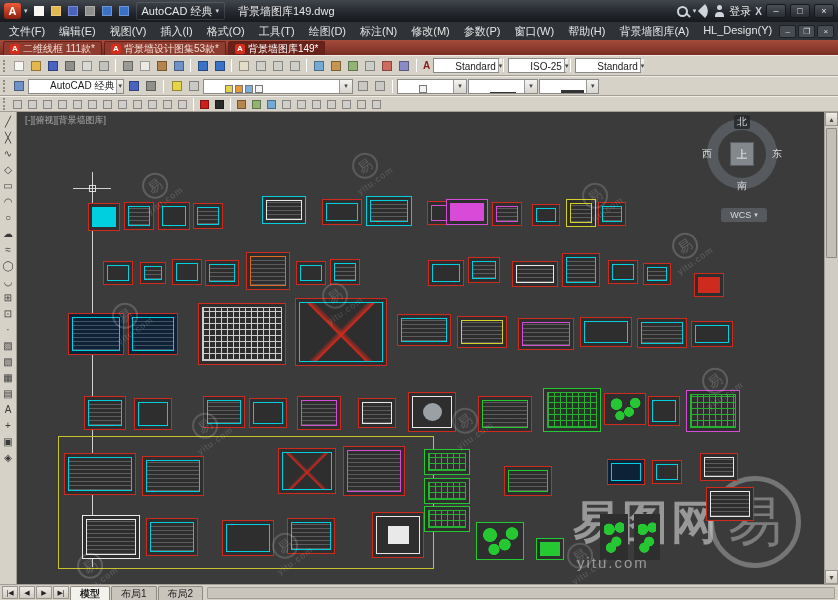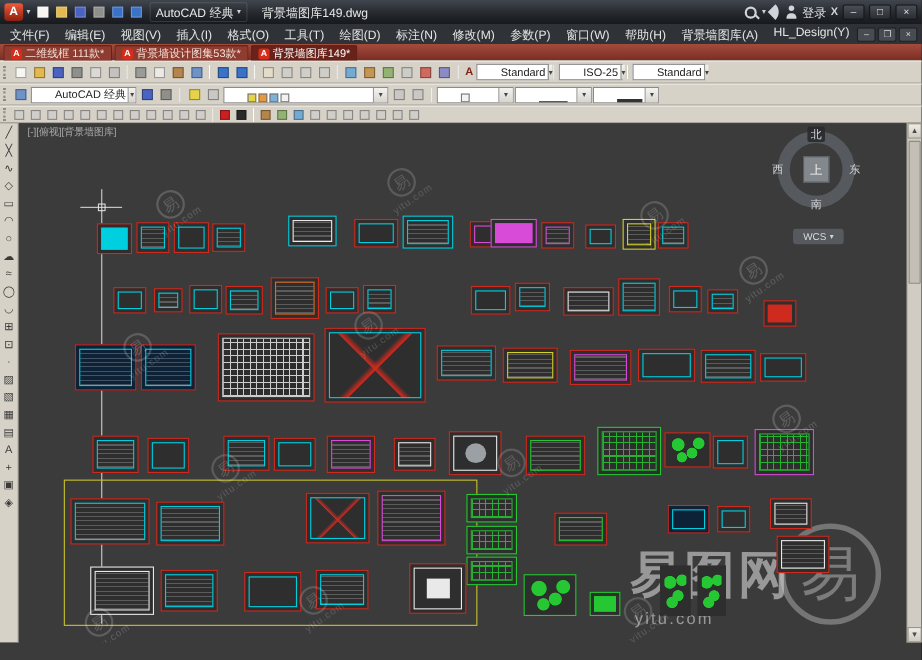--- a/index.html
+++ b/index.html
@@ -747,14 +747,28 @@
 
     <div class="scroll">
       <span class="sbtn">▲</span>
       <div class="strack">
         <div class="sthumb"></div>
       </div>
       <span class="sbtn">▼</span>
     </div>
   </div>
 
+  <div class="bottombar">
+    <span id="tabnav" style="display:flex">
+        <span class="navb">|◀</span>
+        <span class="navb">◀</span>
+        <span class="navb">▶</span>
+        <span class="navb">▶|</span>
+      </span>
+    <span id="layout-tabs" style="display:flex;align-items:flex-end">
+        <span class="ltab active">模型</span>
+        <span class="ltab">布局1</span>
+        <span class="ltab">布局2</span>
+      </span>
+    <div class="htrack"></div>
+  </div>
 
 </div>
 
 </body></html>

